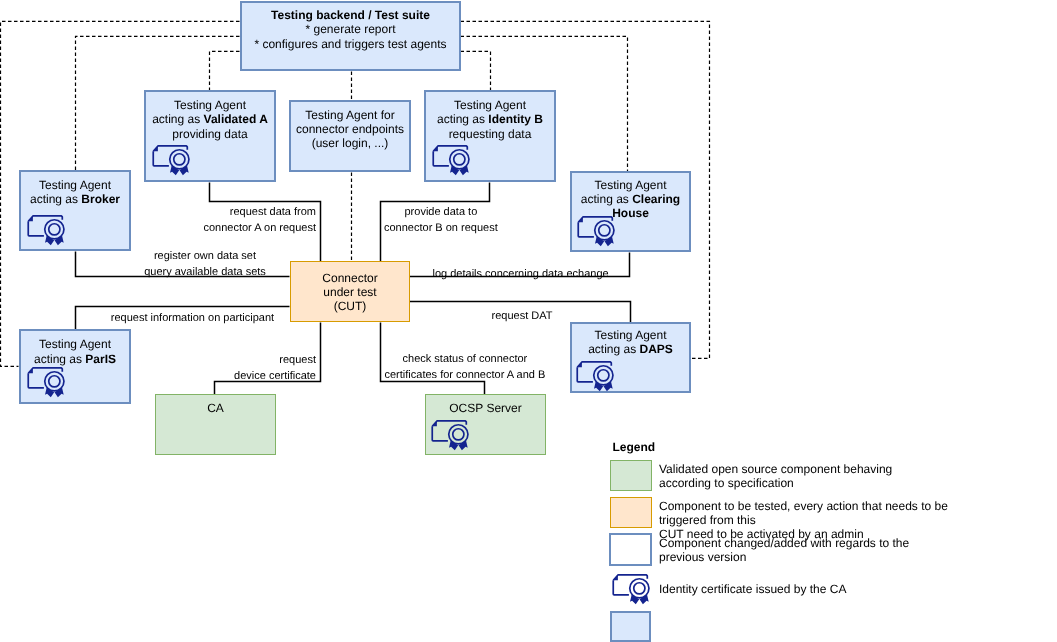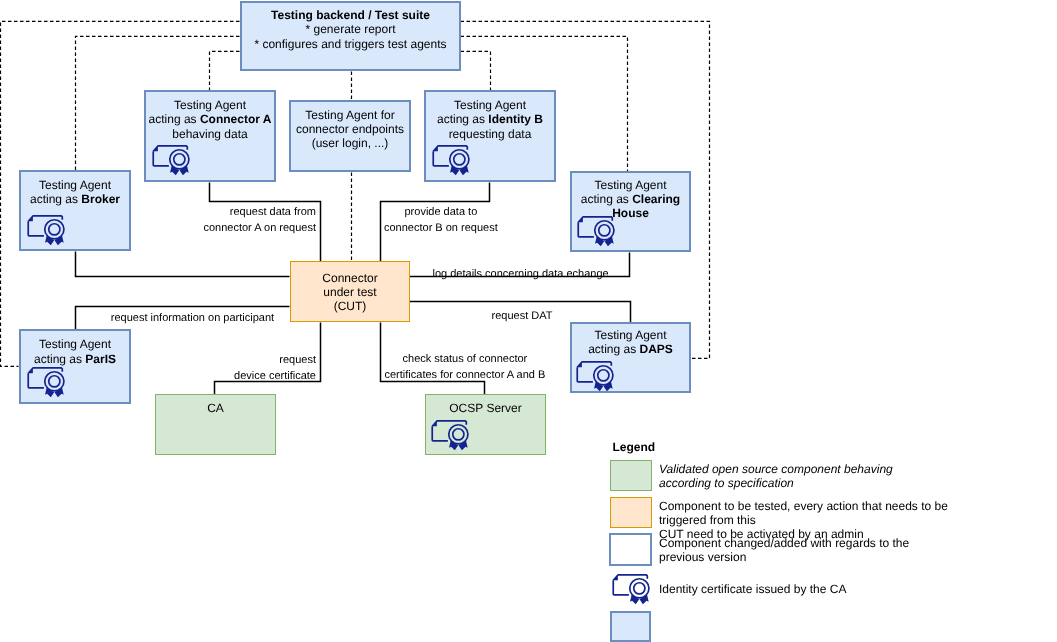--- a/index.html
+++ b/index.html
@@ -60,22 +60,22 @@
     <div class="caption" style="top:5.2px;">
       <div><b>Testing backend / Test suite</b></div>
       <div>* generate report</div>
       <div>* configures and triggers test agents</div>
     </div>
   </div>
 
   <div class="node agent" style="left:144px;top:90px;width:132px;height:92px;">
     <div class="caption" style="top:6.1px;">
       <div>Testing Agent</div>
-      <div><span>acting as </span><b>Connector A</b></div>
-      <div>behaving data</div>
+      <div><span>acting as </span><b>Validated A</b></div>
+      <div>providing data</div>
     </div>
     <div class="certicon" style="left:5.95px;top:52.95px;"><svg width="38.60" height="32.00" viewBox="0 0 38.6 32" aria-label="identity certificate">
   <g stroke="#14248f" stroke-width="1.7" fill="none" stroke-linecap="butt" stroke-linejoin="round">
     <path d="M1.25 6.2 L5.9 0.95 L34.4 0.95 L35.3 1.9 L35.3 4.7"></path>
     <path d="M1.25 6.2 L1.25 20.1 Q1.25 20.95 2.1 20.95 L16.9 20.95"></path>
   </g>
   <path d="M5.9 0.95 L5.9 6.2 L1.25 6.2 Z" fill="#14248f"></path>
   <path d="M19.7 20.56 L18.0 27.66 L20.1 26.66 L23.8 30.36 L27.2 25.26 Z" fill="#14248f"></path>
   <path d="M35.0 20.56 L36.7 27.66 L34.6 26.66 L30.9 30.36 L27.5 25.26 Z" fill="#14248f"></path>
   <circle cx="27.35" cy="14.35" r="9.6" fill="#dae8fc" stroke="#14248f" stroke-width="1.7"></circle>
@@ -211,32 +211,34 @@
   <div class="node green" style="left:155px;top:394px;width:121px;height:61px;">
     <div class="caption" style="top:6px;">
       <div>CA</div>
     </div>
   </div>
 
   <div class="edge-label rgt" style="left:193px;top:203.7px;width:123px;">request data from
 connector A on request</div>
   <div class="edge-label lft" style="left:384px;top:203.7px;">provide data to
 connector B on request</div>
+  <div class="edge-label" style="left:144px;top:248.3px;width:122px;">register own data set
+query available data sets</div>
   <div class="edge-label lft" style="left:432.5px;top:266px;">log details concerning data echange</div>
   <div class="edge-label lft" style="left:110.8px;top:310.1px;">request information on participant</div>
   <div class="edge-label lft" style="left:491.5px;top:307.7px;">request DAT</div>
   <div class="edge-label rgt" style="left:234px;top:351.9px;width:82px;">request
 device certificate</div>
   <div class="edge-label lft" style="left:384.5px;top:350.7px;">check status of connector
 certificates for connector A and B</div>
 
   <div class="legend-title" style="left:612.5px;top:439.5px;">Legend</div>
 
   <div class="legend-swatch green" style="left:610px;top:460px;width:41.5px;height:30.5px;"></div>
-  <div class="legend-text" style="left:659px;top:461.8px;font-style:italic;">Validated open source component behaving
+  <div class="legend-text" style="left:659px;top:461.8px;">Validated open source component behaving
 according to specification</div>
 
   <div class="legend-swatch cut" style="left:610px;top:496.5px;width:41.5px;height:31px;"></div>
   <div class="legend-text" style="left:659px;top:499px;">Component to be tested, every action that needs to be triggered from this
 CUT need to be activated by an admin</div>
 
   <div class="legend-swatch" style="left:609.1px;top:533px;width:42.6px;height:32.7px;background:#ffffff;border:2.5px solid #6c8ebf;"></div>
   <div class="legend-text" style="left:659px;top:536.2px;">Component changed/added with regards to the
 previous version</div>
 

